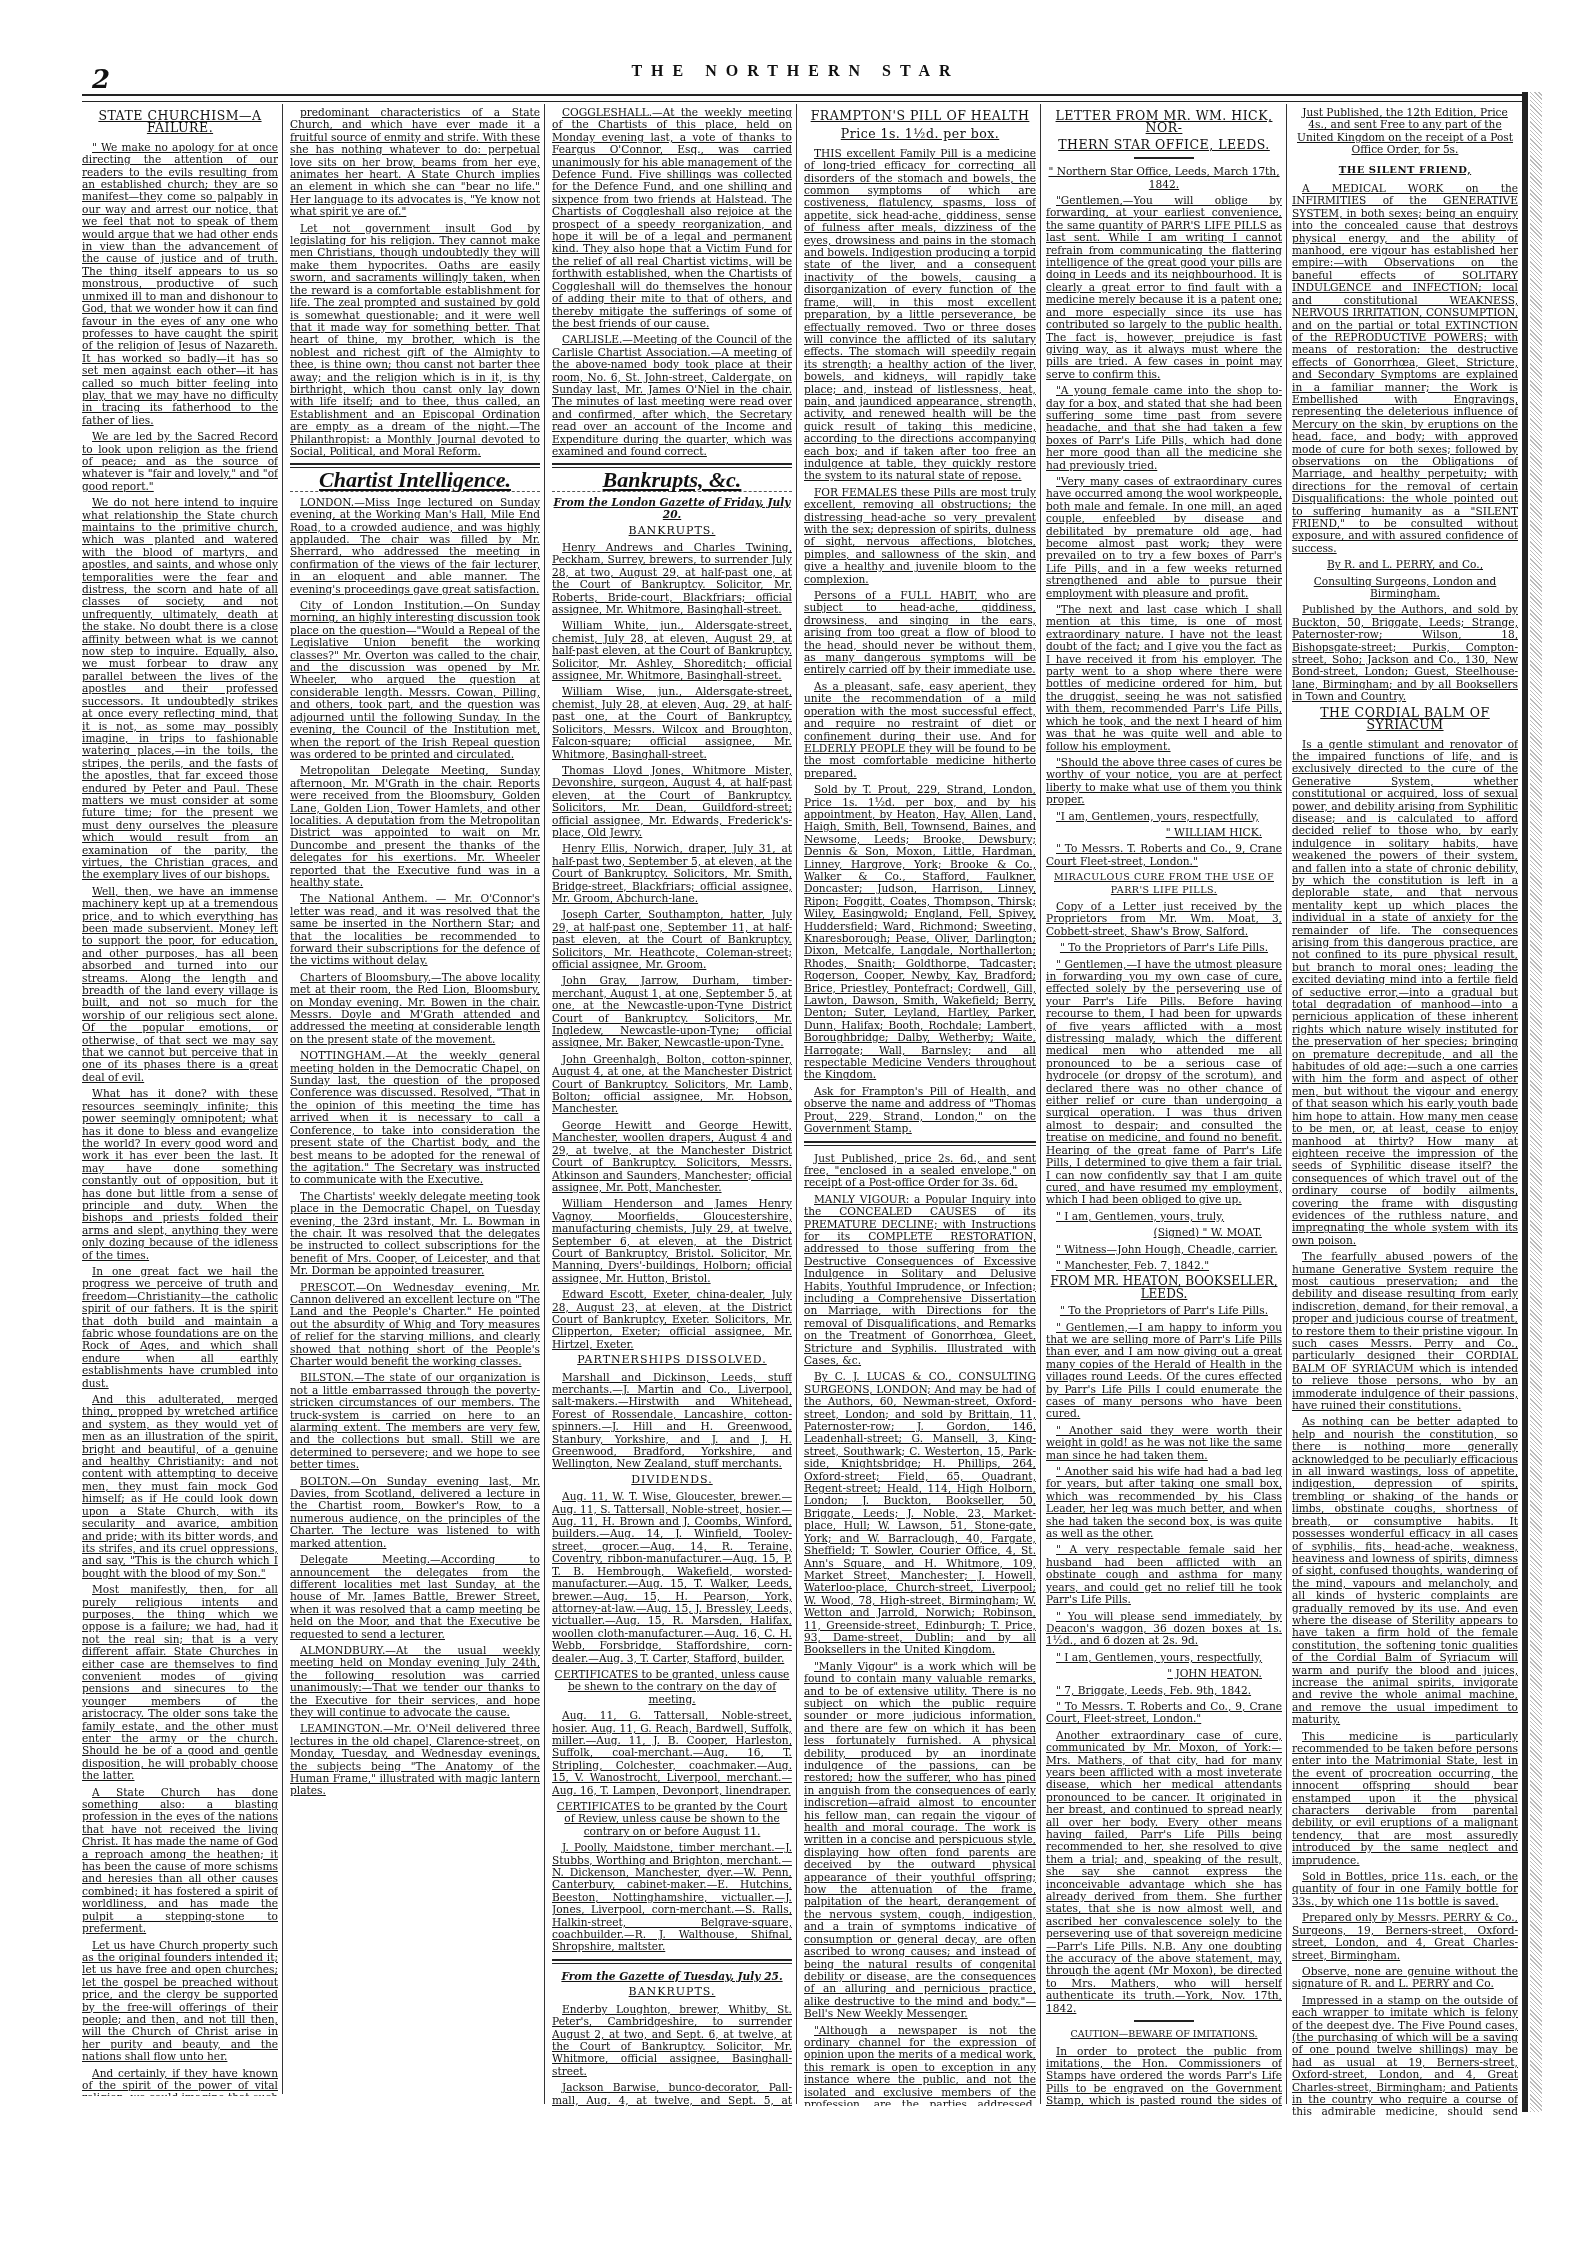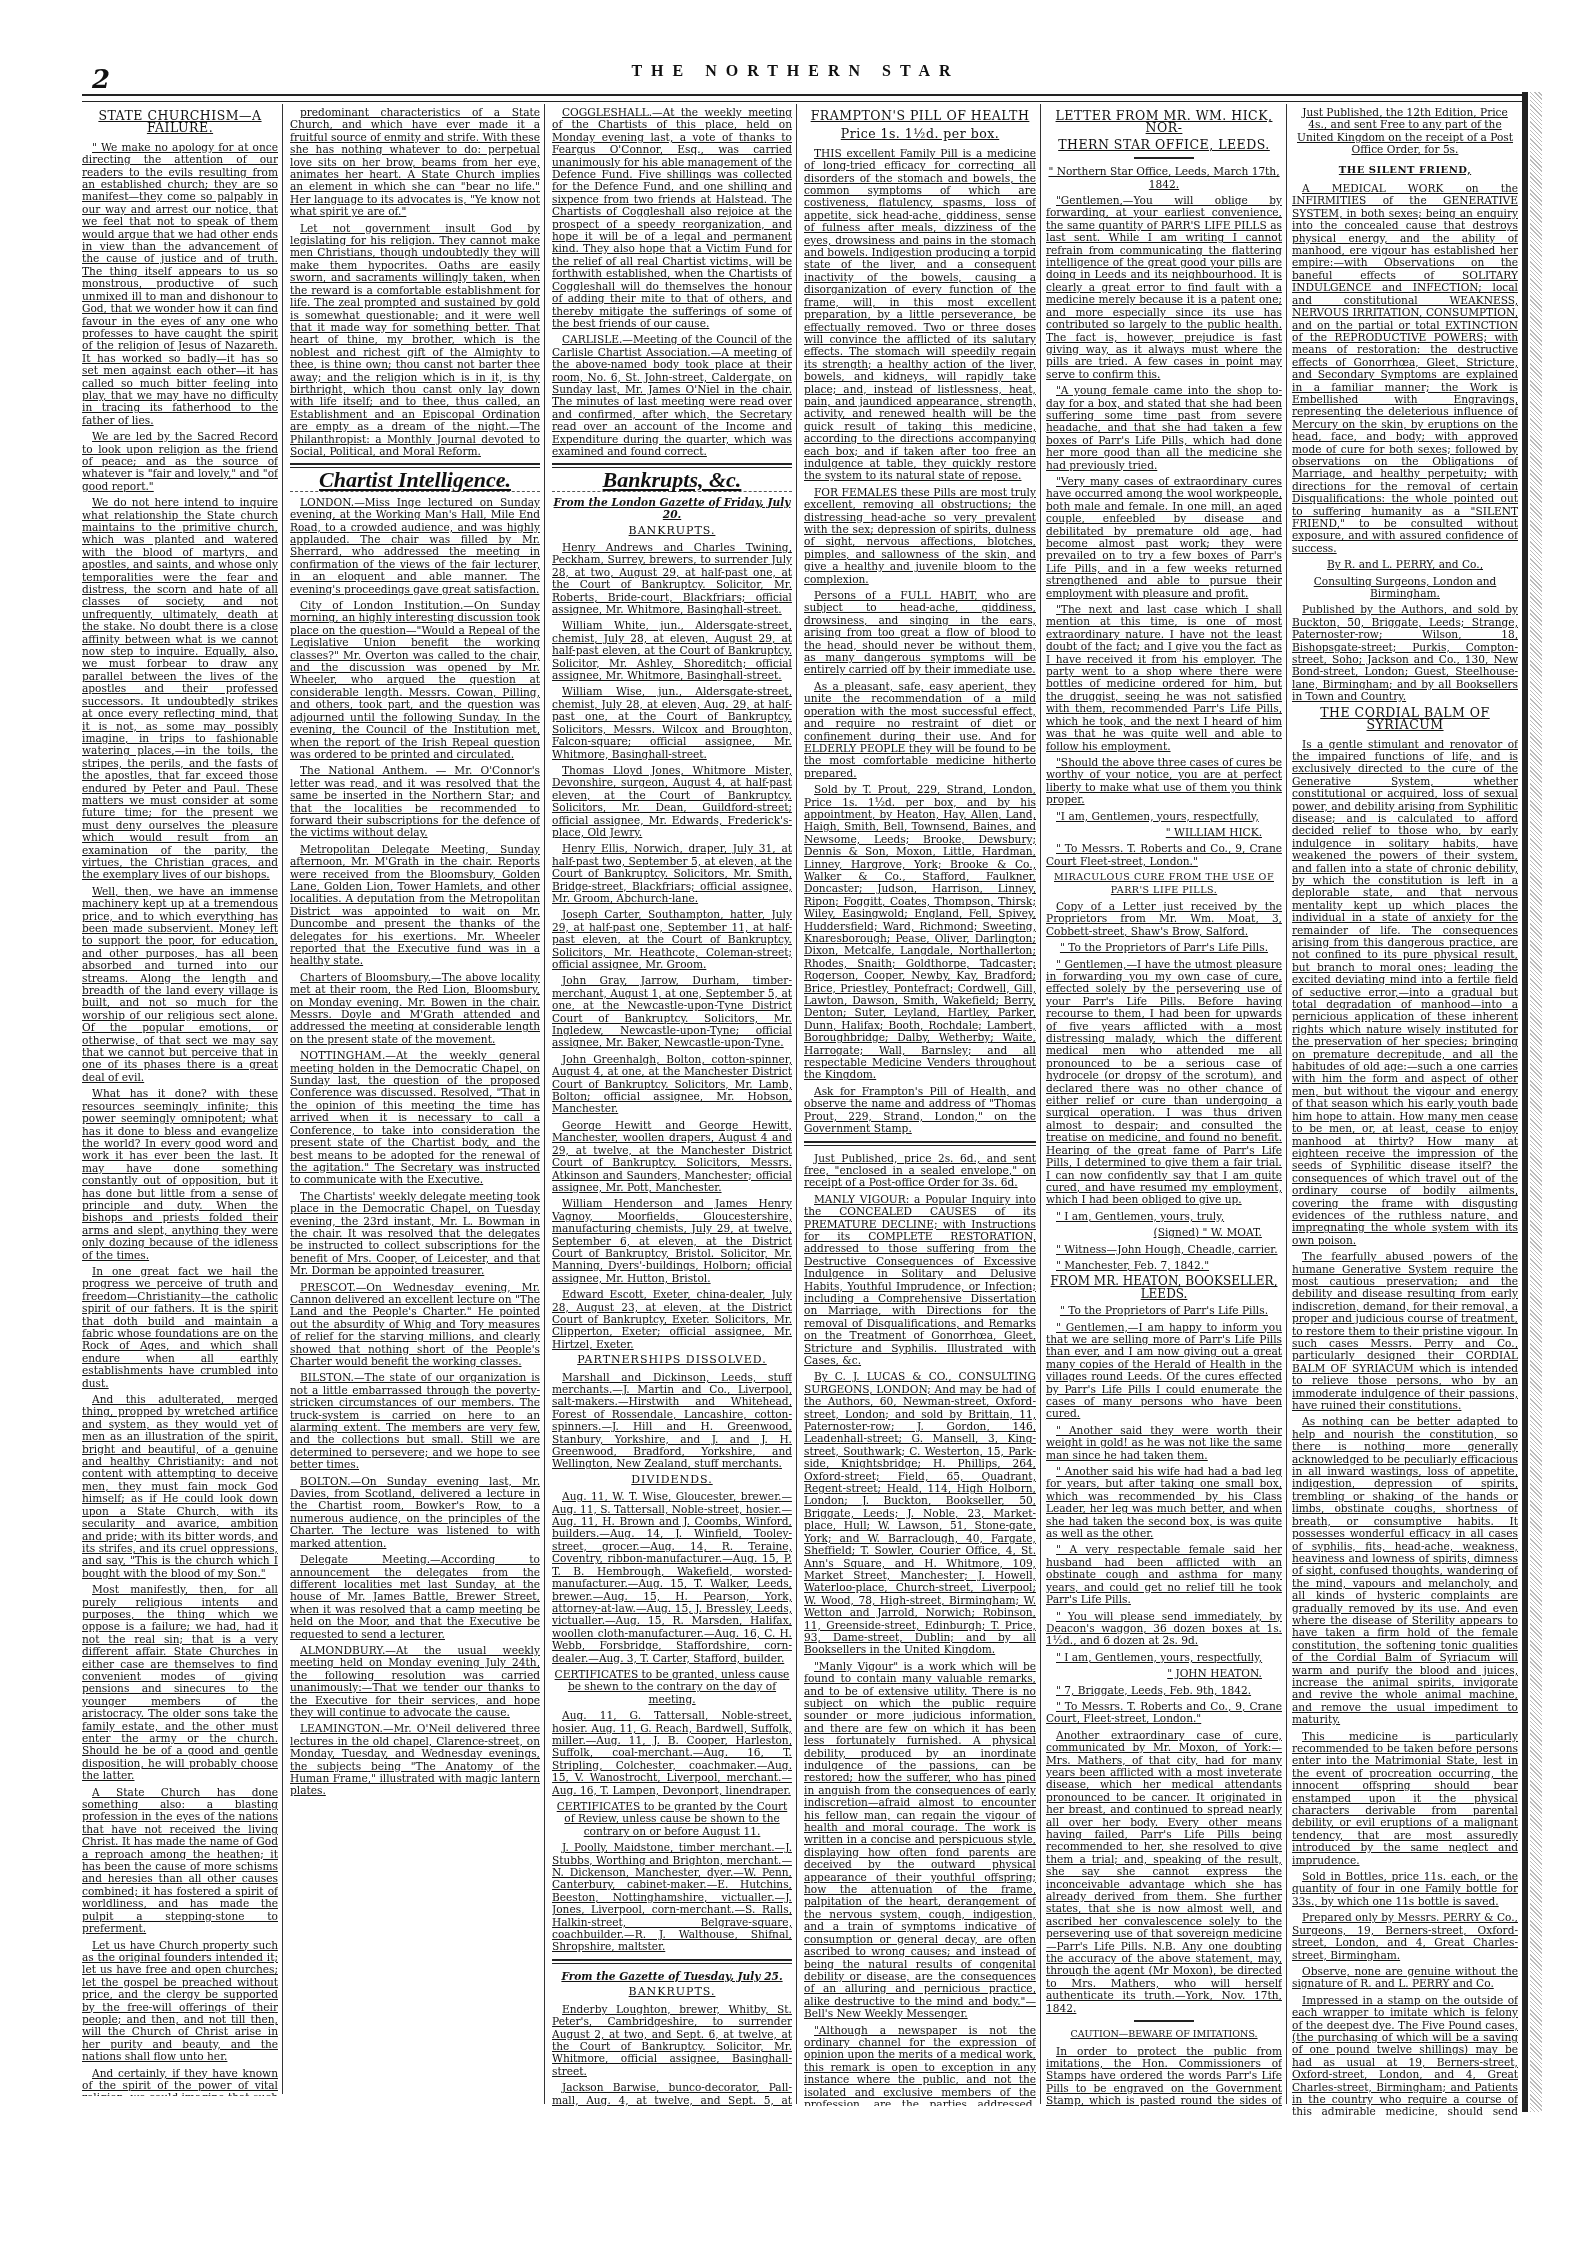--- a/index.html
+++ b/index.html
@@ -60,22 +60,22 @@
 </div>
 
 <div class="col" style="left:290px;width:250px;height:1990px;">
   <p>predominant characteristics of a State Church, and which have ever made it a fruitful source of enmity and strife. With these she has nothing whatever to do: perpetual love sits on her brow, beams from her eye, animates her heart. A State Church implies an element in which she can "bear no life." Her language to its advocates is, "Ye know not what spirit ye are of."</p>
   <p>Let not government insult God by legislating for his religion. They cannot make men Christians, though undoubtedly they will make them hypocrites. Oaths are easily sworn, and sacraments willingly taken, when the reward is a comfortable establishment for life. The zeal prompted and sustained by gold is somewhat questionable; and it were well that it made way for something better. That heart of thine, my brother, which is the noblest and richest gift of the Almighty to thee, is thine own; thou canst not barter thee away; and the religion which is in it, is thy birthright, which thou canst only lay down with life itself; and to thee, thus called, an Establishment and an Episcopal Ordination are empty as a dream of the night.—The Philanthropist: a Monthly Journal devoted to Social, Political, and Moral Reform.</p>
   <div class="dbl-rule"></div>
   <div class="h-black">Chartist Intelligence.</div>
   <div class="dot-rule"></div>
   <p>LONDON.—Miss Inge lectured on Sunday evening, at the Working Man's Hall, Mile End Road, to a crowded audience, and was highly applauded. The chair was filled by Mr. Sherrard, who addressed the meeting in confirmation of the views of the fair lecturer, in an eloquent and able manner. The evening's proceedings gave great satisfaction.</p>
   <p>City of London Institution.—On Sunday morning, an highly interesting discussion took place on the question—"Would a Repeal of the Legislative Union benefit the working classes?" Mr. Overton was called to the chair, and the discussion was opened by Mr. Wheeler, who argued the question at considerable length. Messrs. Cowan, Pilling, and others, took part, and the question was adjourned until the following Sunday. In the evening, the Council of the Institution met, when the report of the Irish Repeal question was ordered to be printed and circulated.</p>
+  <p>Metropolitan Delegate Meeting, Sunday afternoon, Mr. M'Grath in the chair. Reports were received from the Bloomsbury, Golden Lane, Golden Lion, Tower Hamlets, and other localities. A deputation from the Metropolitan District was appointed to wait on Mr. Duncombe and present the thanks of the delegates for his exertions. Mr. Wheeler reported that the Executive fund was in a healthy state.</p>
   <p>The National Anthem. — Mr. O'Connor's letter was read, and it was resolved that the same be inserted in the Northern Star; and that the localities be recommended to forward their subscriptions for the defence of the victims without delay.</p>
-  <p>Metropolitan Delegate Meeting, Sunday afternoon, Mr. M'Grath in the chair. Reports were received from the Bloomsbury, Golden Lane, Golden Lion, Tower Hamlets, and other localities. A deputation from the Metropolitan District was appointed to wait on Mr. Duncombe and present the thanks of the delegates for his exertions. Mr. Wheeler reported that the Executive fund was in a healthy state.</p>
   <p>Charters of Bloomsbury.—The above locality met at their room, the Red Lion, Bloomsbury, on Monday evening. Mr. Bowen in the chair. Messrs. Doyle and M'Grath attended and addressed the meeting at considerable length on the present state of the movement.</p>
   <p>NOTTINGHAM.—At the weekly general meeting holden in the Democratic Chapel, on Sunday last, the question of the proposed Conference was discussed. Resolved, "That in the opinion of this meeting the time has arrived when it is necessary to call a Conference, to take into consideration the present state of the Chartist body, and the best means to be adopted for the renewal of the agitation." The Secretary was instructed to communicate with the Executive.</p>
   <p>The Chartists' weekly delegate meeting took place in the Democratic Chapel, on Tuesday evening, the 23rd instant, Mr. L. Bowman in the chair. It was resolved that the delegates be instructed to collect subscriptions for the benefit of Mrs. Cooper, of Leicester, and that Mr. Dorman be appointed treasurer.</p>
   <p>PRESCOT.—On Wednesday evening, Mr. Cannon delivered an excellent lecture on "The Land and the People's Charter." He pointed out the absurdity of Whig and Tory measures of relief for the starving millions, and clearly showed that nothing short of the People's Charter would benefit the working classes.</p>
   <p>BILSTON.—The state of our organization is not a little embarrassed through the poverty-stricken circumstances of our members. The truck-system is carried on here to an alarming extent. The members are very few, and the collections but small. Still we are determined to persevere; and we hope to see better times.</p>
   <p>BOLTON.—On Sunday evening last, Mr. Davies, from Scotland, delivered a lecture in the Chartist room, Bowker's Row, to a numerous audience, on the principles of the Charter. The lecture was listened to with marked attention.</p>
   <p>Delegate Meeting.—According to announcement the delegates from the different localities met last Sunday, at the house of Mr. James Battle, Brewer Street, when it was resolved that a camp meeting be held on the Moor, and that the Executive be requested to send a lecturer.</p>
   <p>ALMONDBURY.—At the usual weekly meeting held on Monday evening July 24th, the following resolution was carried unanimously:—That we tender our thanks to the Executive for their services, and hope they will continue to advocate the cause.</p>
   <p>LEAMINGTON.—Mr. O'Neil delivered three lectures in the old chapel, Clarence-street, on Monday, Tuesday, and Wednesday evenings, the subjects being "The Anatomy of the Human Frame," illustrated with magic lantern plates.</p>
 </div>

